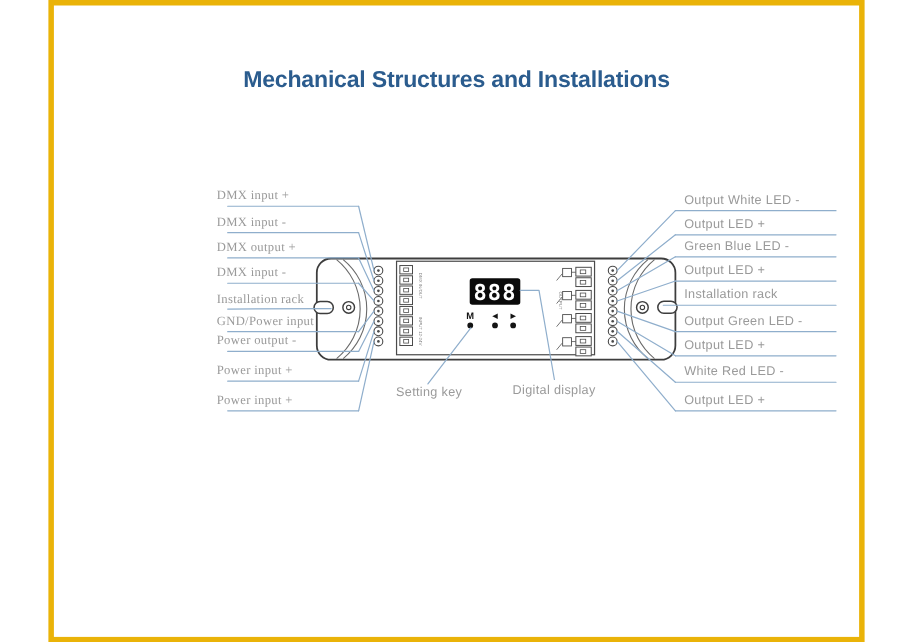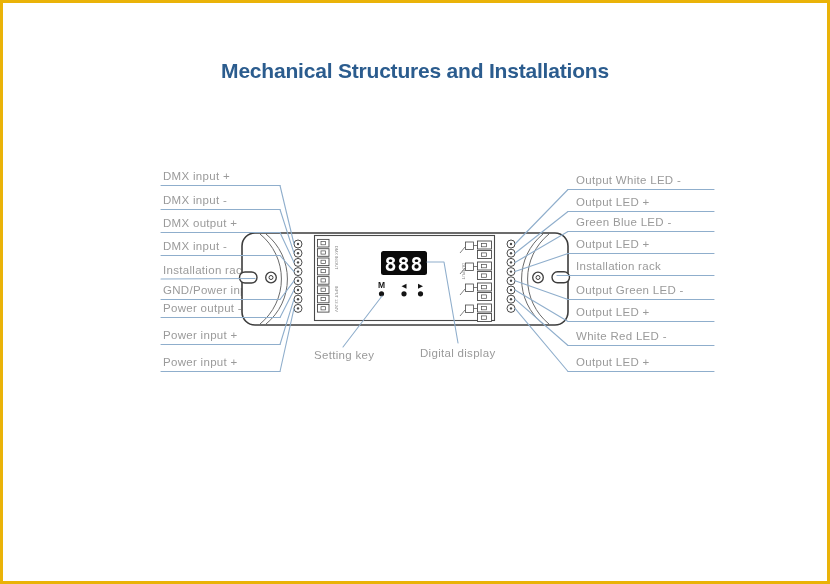--- a/index.html
+++ b/index.html
@@ -1,29 +1,29 @@
 <!DOCTYPE html>
 <html><head>
 <meta charset="utf-8">
 <style>
   html,body{margin:0;padding:0;background:#fff;}
   .page{
-    position:relative;width:830px;height:584px;margin:0 auto;
-    background:#fff;border:3px solid #eab308;box-sizing:border-box;
+    position:relative;width:742px;height:584px;margin:0 auto;
+    background:#fff;border:5px solid #eab308;box-sizing:border-box;
     font-family:"Liberation Sans",sans-serif;overflow:hidden;
   }
   .title{
     position:absolute;top:56px;left:0;width:100%;text-align:center;
     font-size:21px;font-weight:700;color:#2b5c8e;letter-spacing:-0.2px;
   }
   .lbl{
     position:absolute;font-size:11.5px;color:#9a9a9a;
     letter-spacing:0.3px;white-space:nowrap;line-height:13px;
   }
-  .lbl.left{left:160px;}
+  .lbl.left{left:148px;font-family:Liberation Serif, serif;}
   .lbl.right{left:573px;text-align:right;}
   svg{position:absolute;left:0;top:0;}
   svg text{font-family:"Liberation Sans",sans-serif;}
   .seg{font-family:"DejaVu Sans Mono",monospace;font-weight:bold;}
 </style>
 </head>
 <body>
 
 <div class="page">
 

